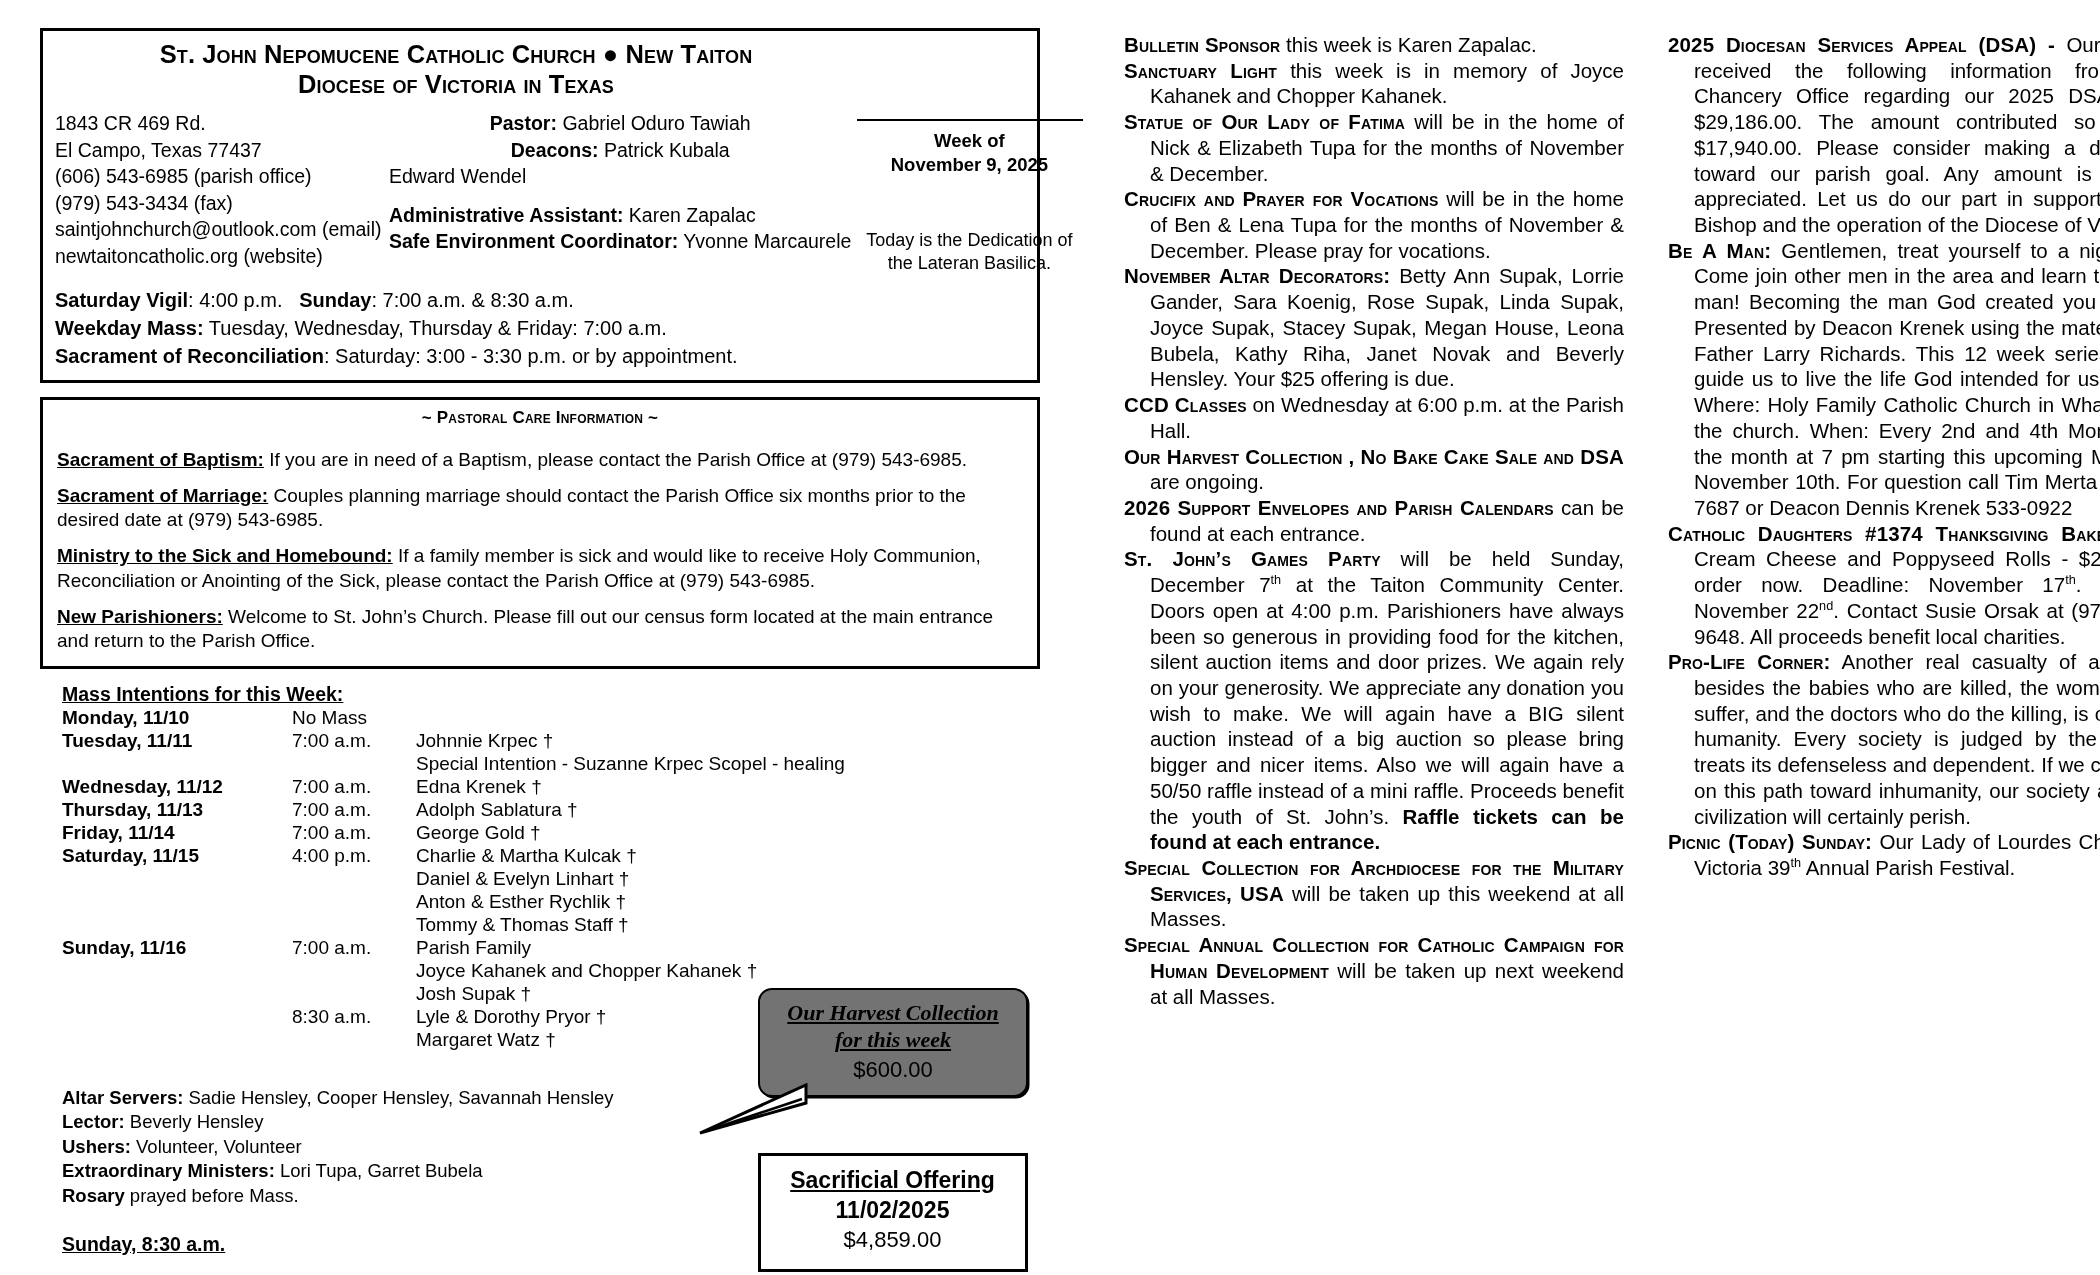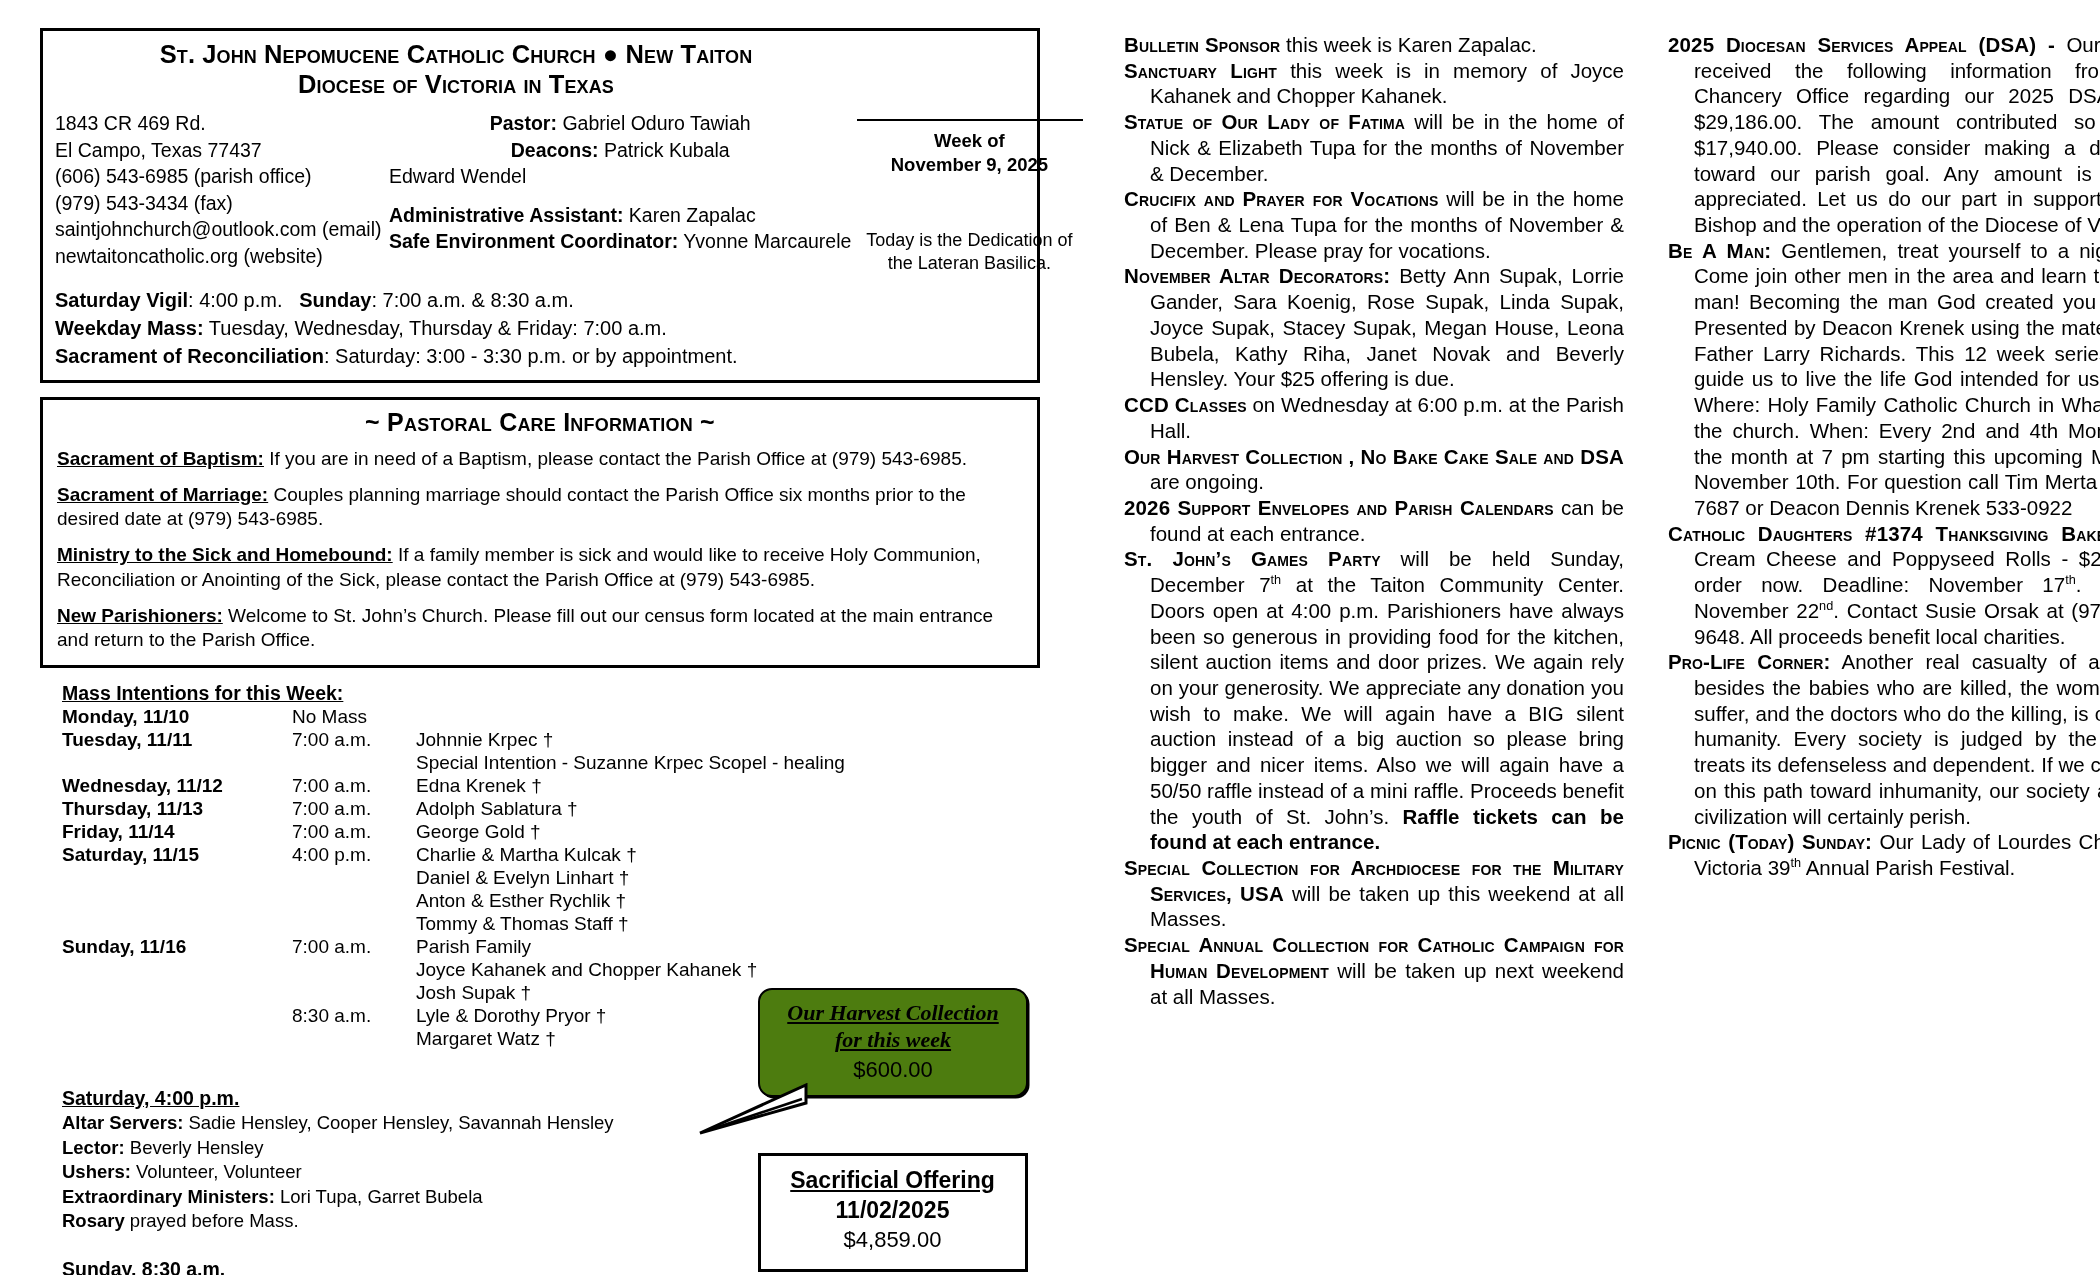--- a/index.html
+++ b/index.html
@@ -99,23 +99,23 @@
   
   .pastoral {
     border: 3px solid #000;
     margin-top: 14px;
     padding: 8px 14px 12px 14px;
   }
   .pastoral-title {
     text-align: center;
     font-weight: bold;
     font-variant: small-caps;
-    font-size: 25px;
+    font-size: 17px;
     letter-spacing: .2px;
-    margin-bottom: 10px;
+    margin-bottom: 20px;
   }
   .pastoral p {
     margin: 0 0 11px 0;
     font-size: 19px;
     line-height: 1.30;
   }
   .pastoral p:last-child { margin-bottom: 0; }
   .pastoral .lbl {
     font-weight: bold;
     text-decoration: underline;
@@ -175,21 +175,21 @@
     left: 718px;
     top: 960px;
     width: 270px;
   }
   .bubble {
     position: relative;
     border: 2.5px solid #000;
     border-radius: 14px;
     padding: 10px 8px 12px 8px;
     text-align: center;
-    background: #4d7c0f;
+    background: #737373;
     box-shadow: 2px 2px 0 -0.5px #000;
   }
   .bubble .line1, .bubble .line2 {
     font-family: "Liberation Serif", serif;
     font-style: italic;
     font-weight: bold;
     font-size: 22px;
     text-decoration: underline;
     line-height: 1.22;
   }
@@ -397,21 +397,20 @@
               <td class="day"></td>
               <td class="time"></td>
               <td class="intent">Margaret Watz  †</td>
             </tr>
         </tbody>
       </table>
     </div>
 
     <div class="ministers">
       <div class="min-group">
-        <div class="min-head">Saturday, 4:00 p.m.</div>
         <div class="min-line"><b>Altar Servers:</b><span> Sadie Hensley, Cooper Hensley, Savannah Hensley</span></div>
         <div class="min-line"><b>Lector:</b><span> Beverly Hensley</span></div>
         <div class="min-line"><b>Ushers:</b><span> Volunteer, Volunteer</span></div>
         <div class="min-line"><b>Extraordinary Ministers:</b><span> Lori Tupa, Garret Bubela</span></div>
         <div class="min-line"><b>Rosary</b><span> prayed before Mass.</span></div>
       </div>
 
       <div class="min-group">
         <div class="min-head">Sunday, 8:30 a.m.</div>
 

